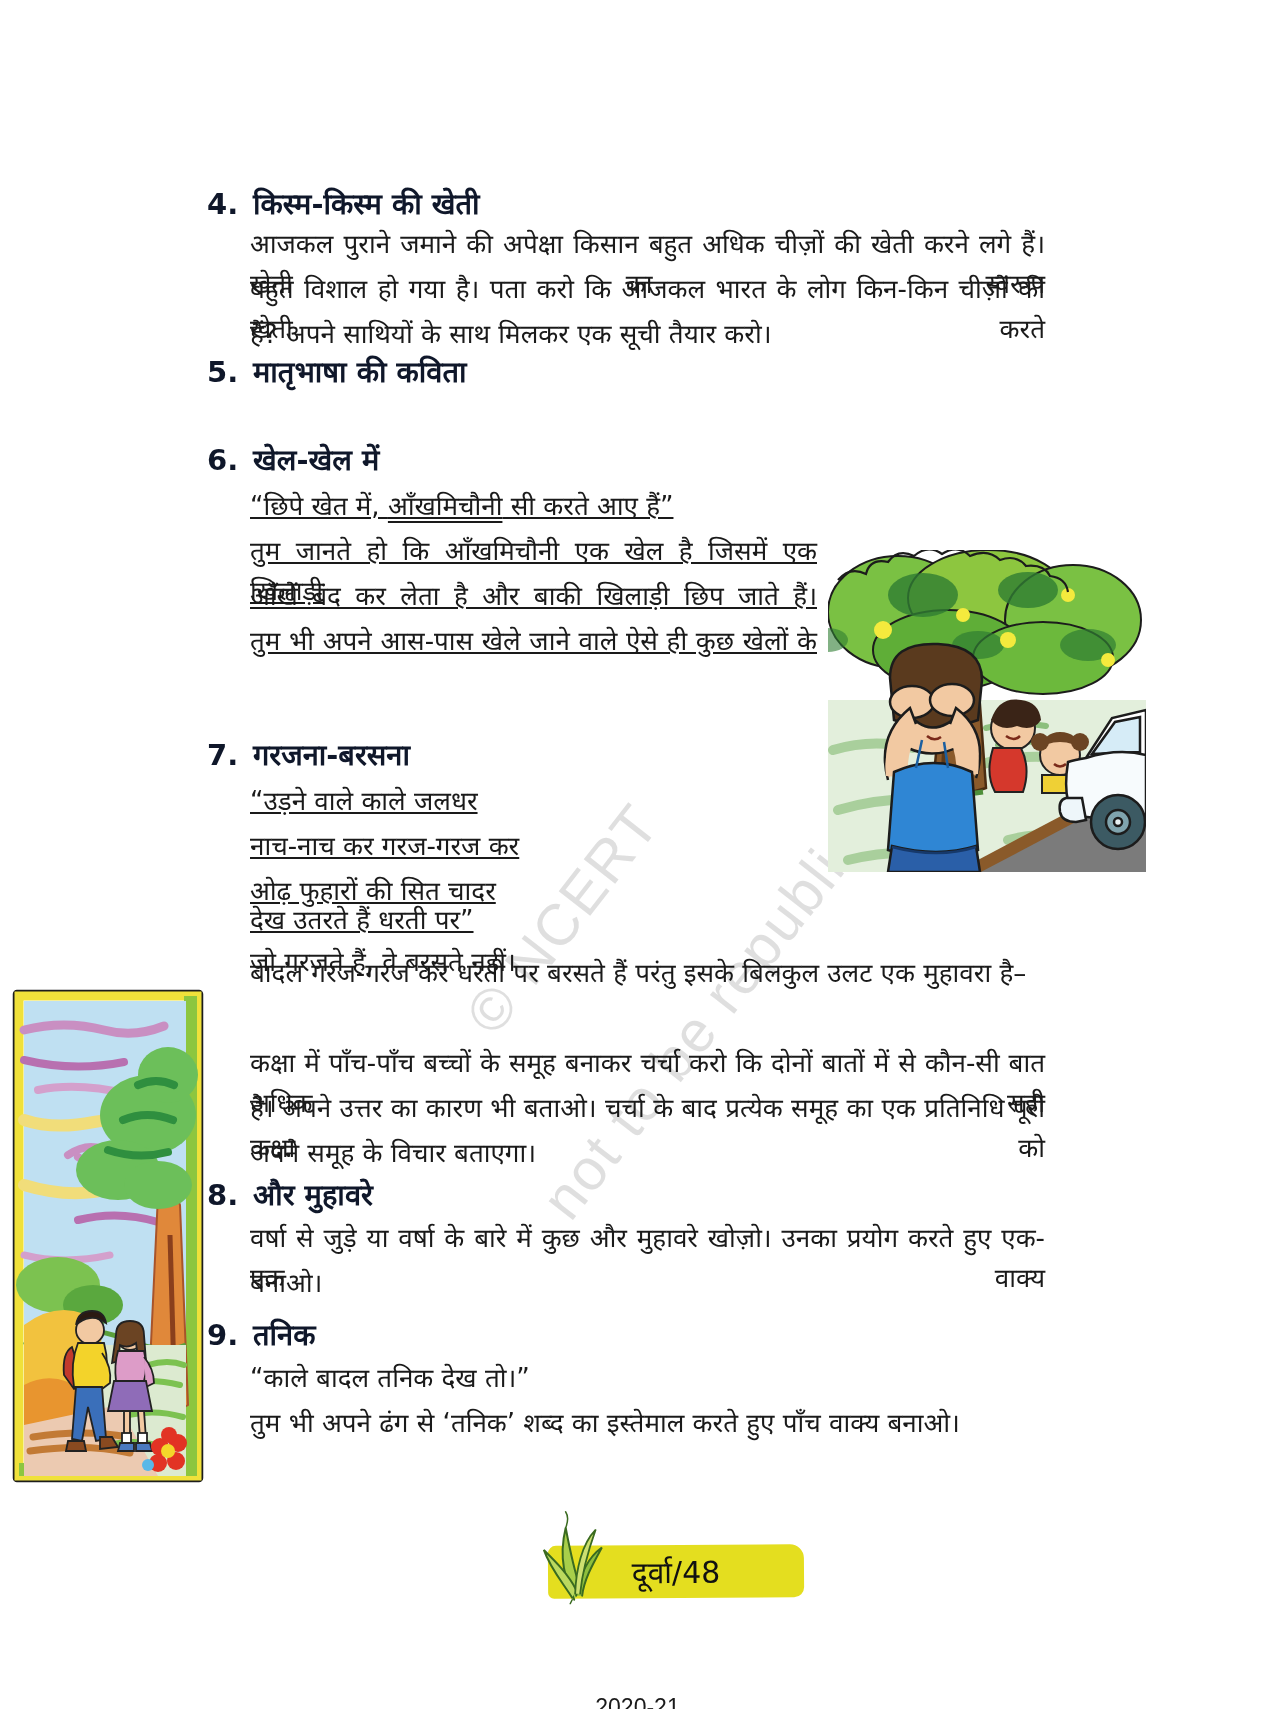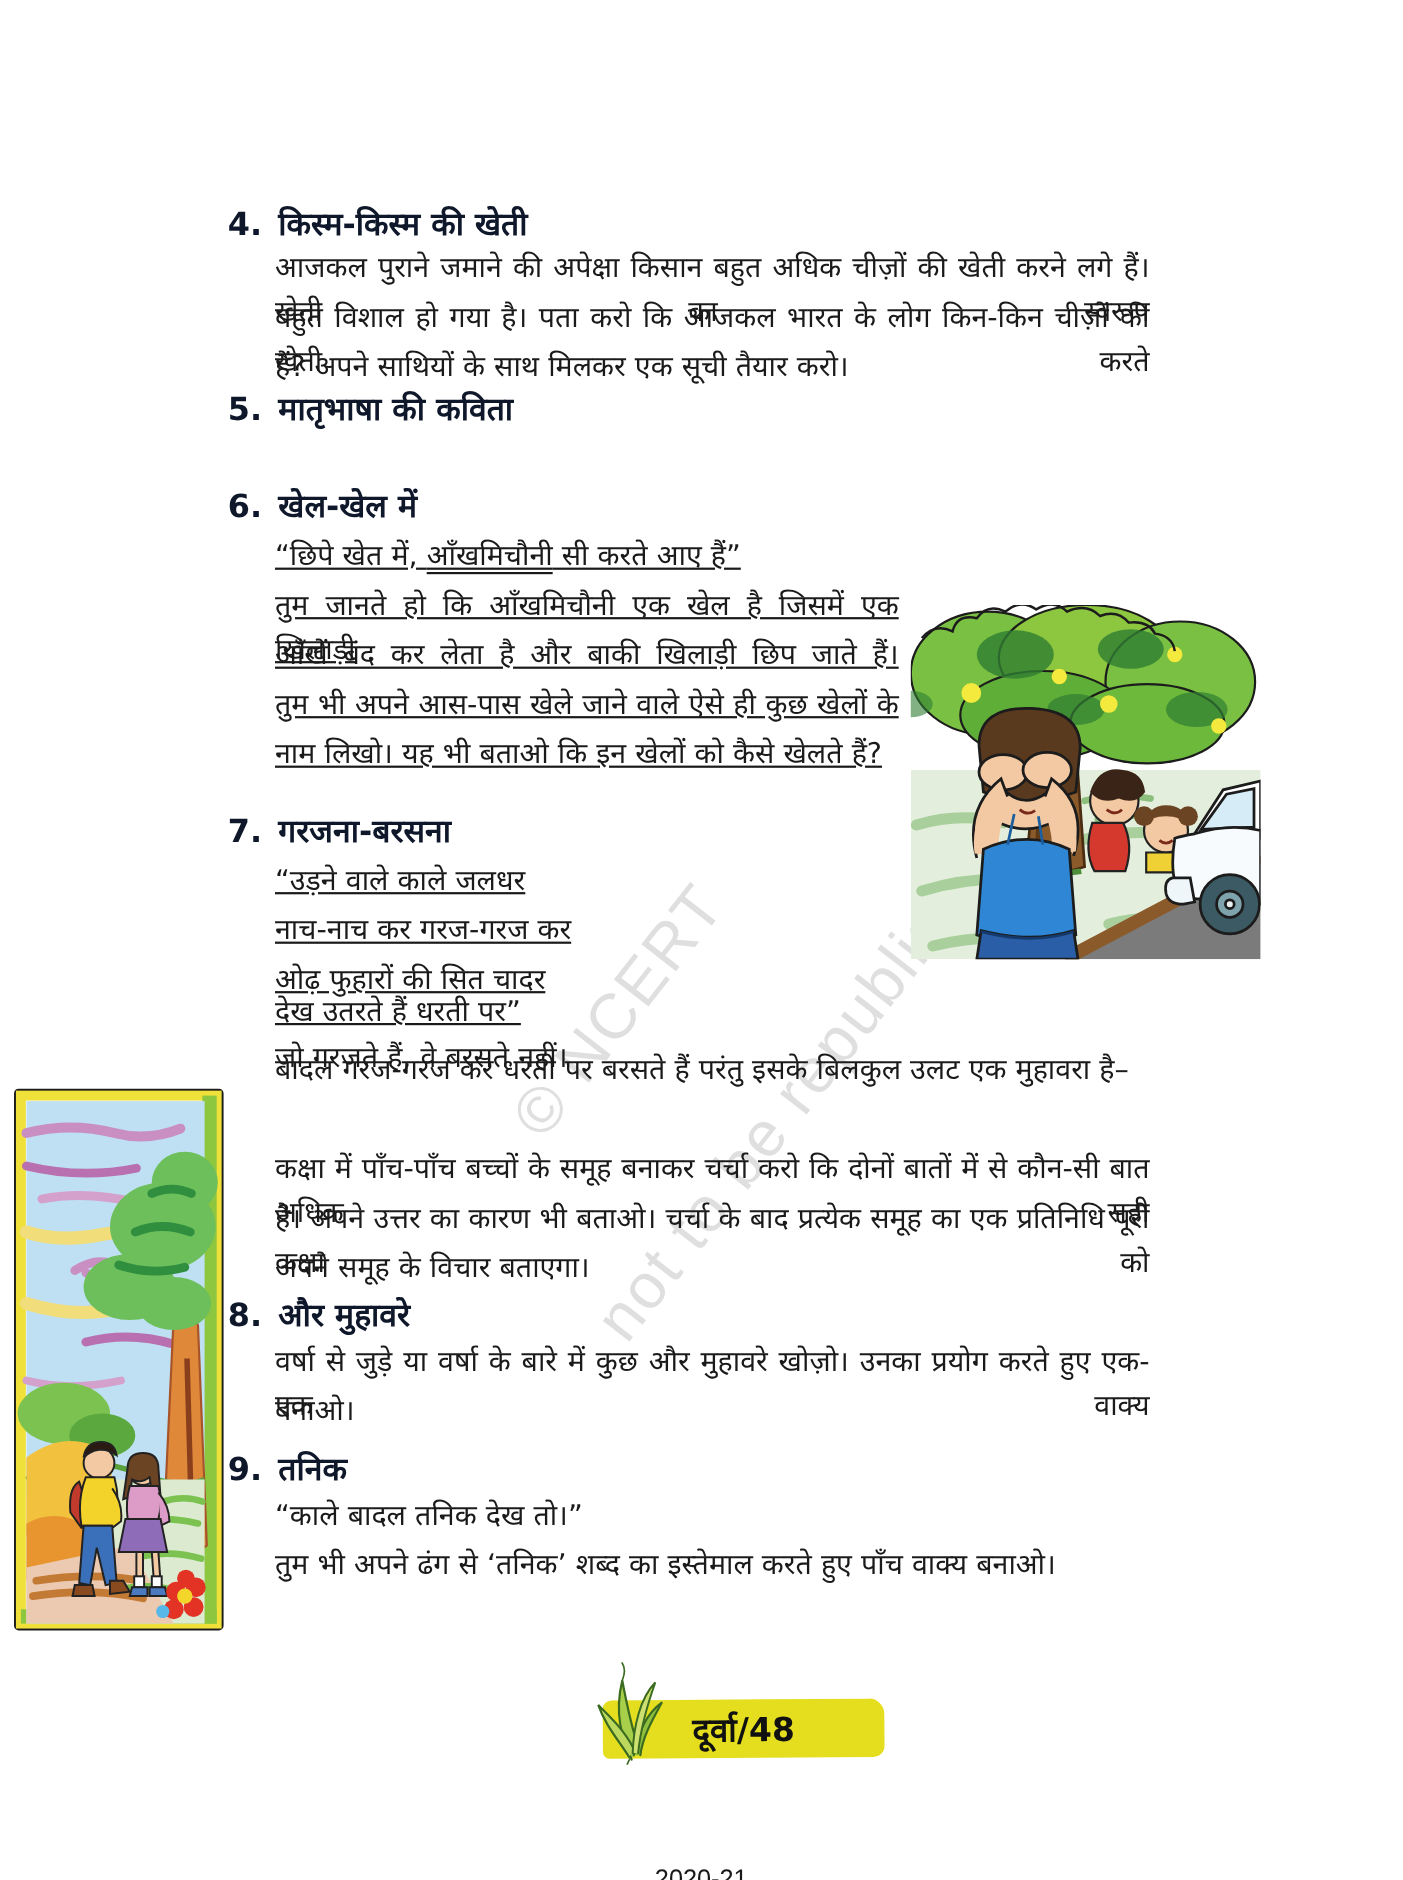--- a/index.html
+++ b/index.html
@@ -19,21 +19,21 @@
   .j{text-align:justify;text-align-last:justify;}
   .narrow{width:567px;text-decoration:underline;}
   .ul{text-decoration:underline;text-underline-offset:6px;text-decoration-thickness:2px;}
   
   .illus-right{position:absolute;left:828px;top:550px;z-index:1;}
   .illus-left{position:absolute;left:8px;top:985px;z-index:1;}
   
   .badge{position:absolute;left:548px;top:1545px;width:256px;height:53px;background:#e4de1f;
          border-radius:8px 14px 10px 6px;transform:rotate(-.4deg);z-index:2;
          display:flex;align-items:center;justify-content:center;}
-  .badge .lbl{font-size:30px;font-weight:bold;color:#111;}
+  .badge .lbl{font-size:30px;font-weight:normal;color:#111;}
   .badge svg{position:absolute;left:-12px;top:-36px;}
   
   .footer{position:absolute;left:0;top:1694px;width:100%;text-align:center;font-size:23px;z-index:2;
           font-family:"Liberation Sans",sans-serif;}
 </style>
 </head>
 <body>
 
 <div class="page">
 
@@ -51,21 +51,20 @@
     <span class="num">5.</span><span class="ttl">मातृभाषा की कविता</span>
   </div>
 
   <div class="h" style="top:440px">
     <span class="num">6.</span><span class="ttl">खेल-खेल में</span>
   </div>
   <div class="ln narrow" style="top:486px"><span>“छिपे खेत में, </span><span class="ul">आँखमिचौनी</span><span> सी करते आए हैं”</span></div>
   <div class="ln narrow j" style="top:531px">तुम जानते हो कि आँखमिचौनी एक खेल है जिसमें एक खिलाड़ी</div>
   <div class="ln narrow j" style="top:621px">तुम भी अपने आस-पास खेले जाने वाले ऐसे ही कुछ खेलों के</div>
   <div class="ln narrow j" style="top:576px">आँखें बंद कर लेता है और बाकी खिलाड़ी छिप जाते हैं।</div>
-  <div class="ln narrow" style="top:666px">नाम लिखो। यह भी बताओ कि इन खेलों को कैसे खेलते हैं?</div>
 
   <div class="h" style="top:735px">
     <span class="num">7.</span><span class="ttl">गरजना-बरसना</span>
   </div>
   <div class="ln narrow" style="top:781px">“उड़ने वाले काले जलधर</div>
   <div class="ln narrow" style="top:826px">नाच-नाच कर गरज-गरज कर</div>
   <div class="ln narrow" style="top:871px">ओढ़ फुहारों की सित चादर</div>
   <div class="ln narrow" style="top:900px">देख उतरते हैं धरती पर”</div>
   <div class="ln" style="top:953px">बादल गरज-गरज कर धरती पर बरसते हैं परंतु इसके बिलकुल उलट एक मुहावरा है–</div>
   <div class="ln" style="top:942px">जो गरजते हैं, वे बरसते नहीं।</div>

